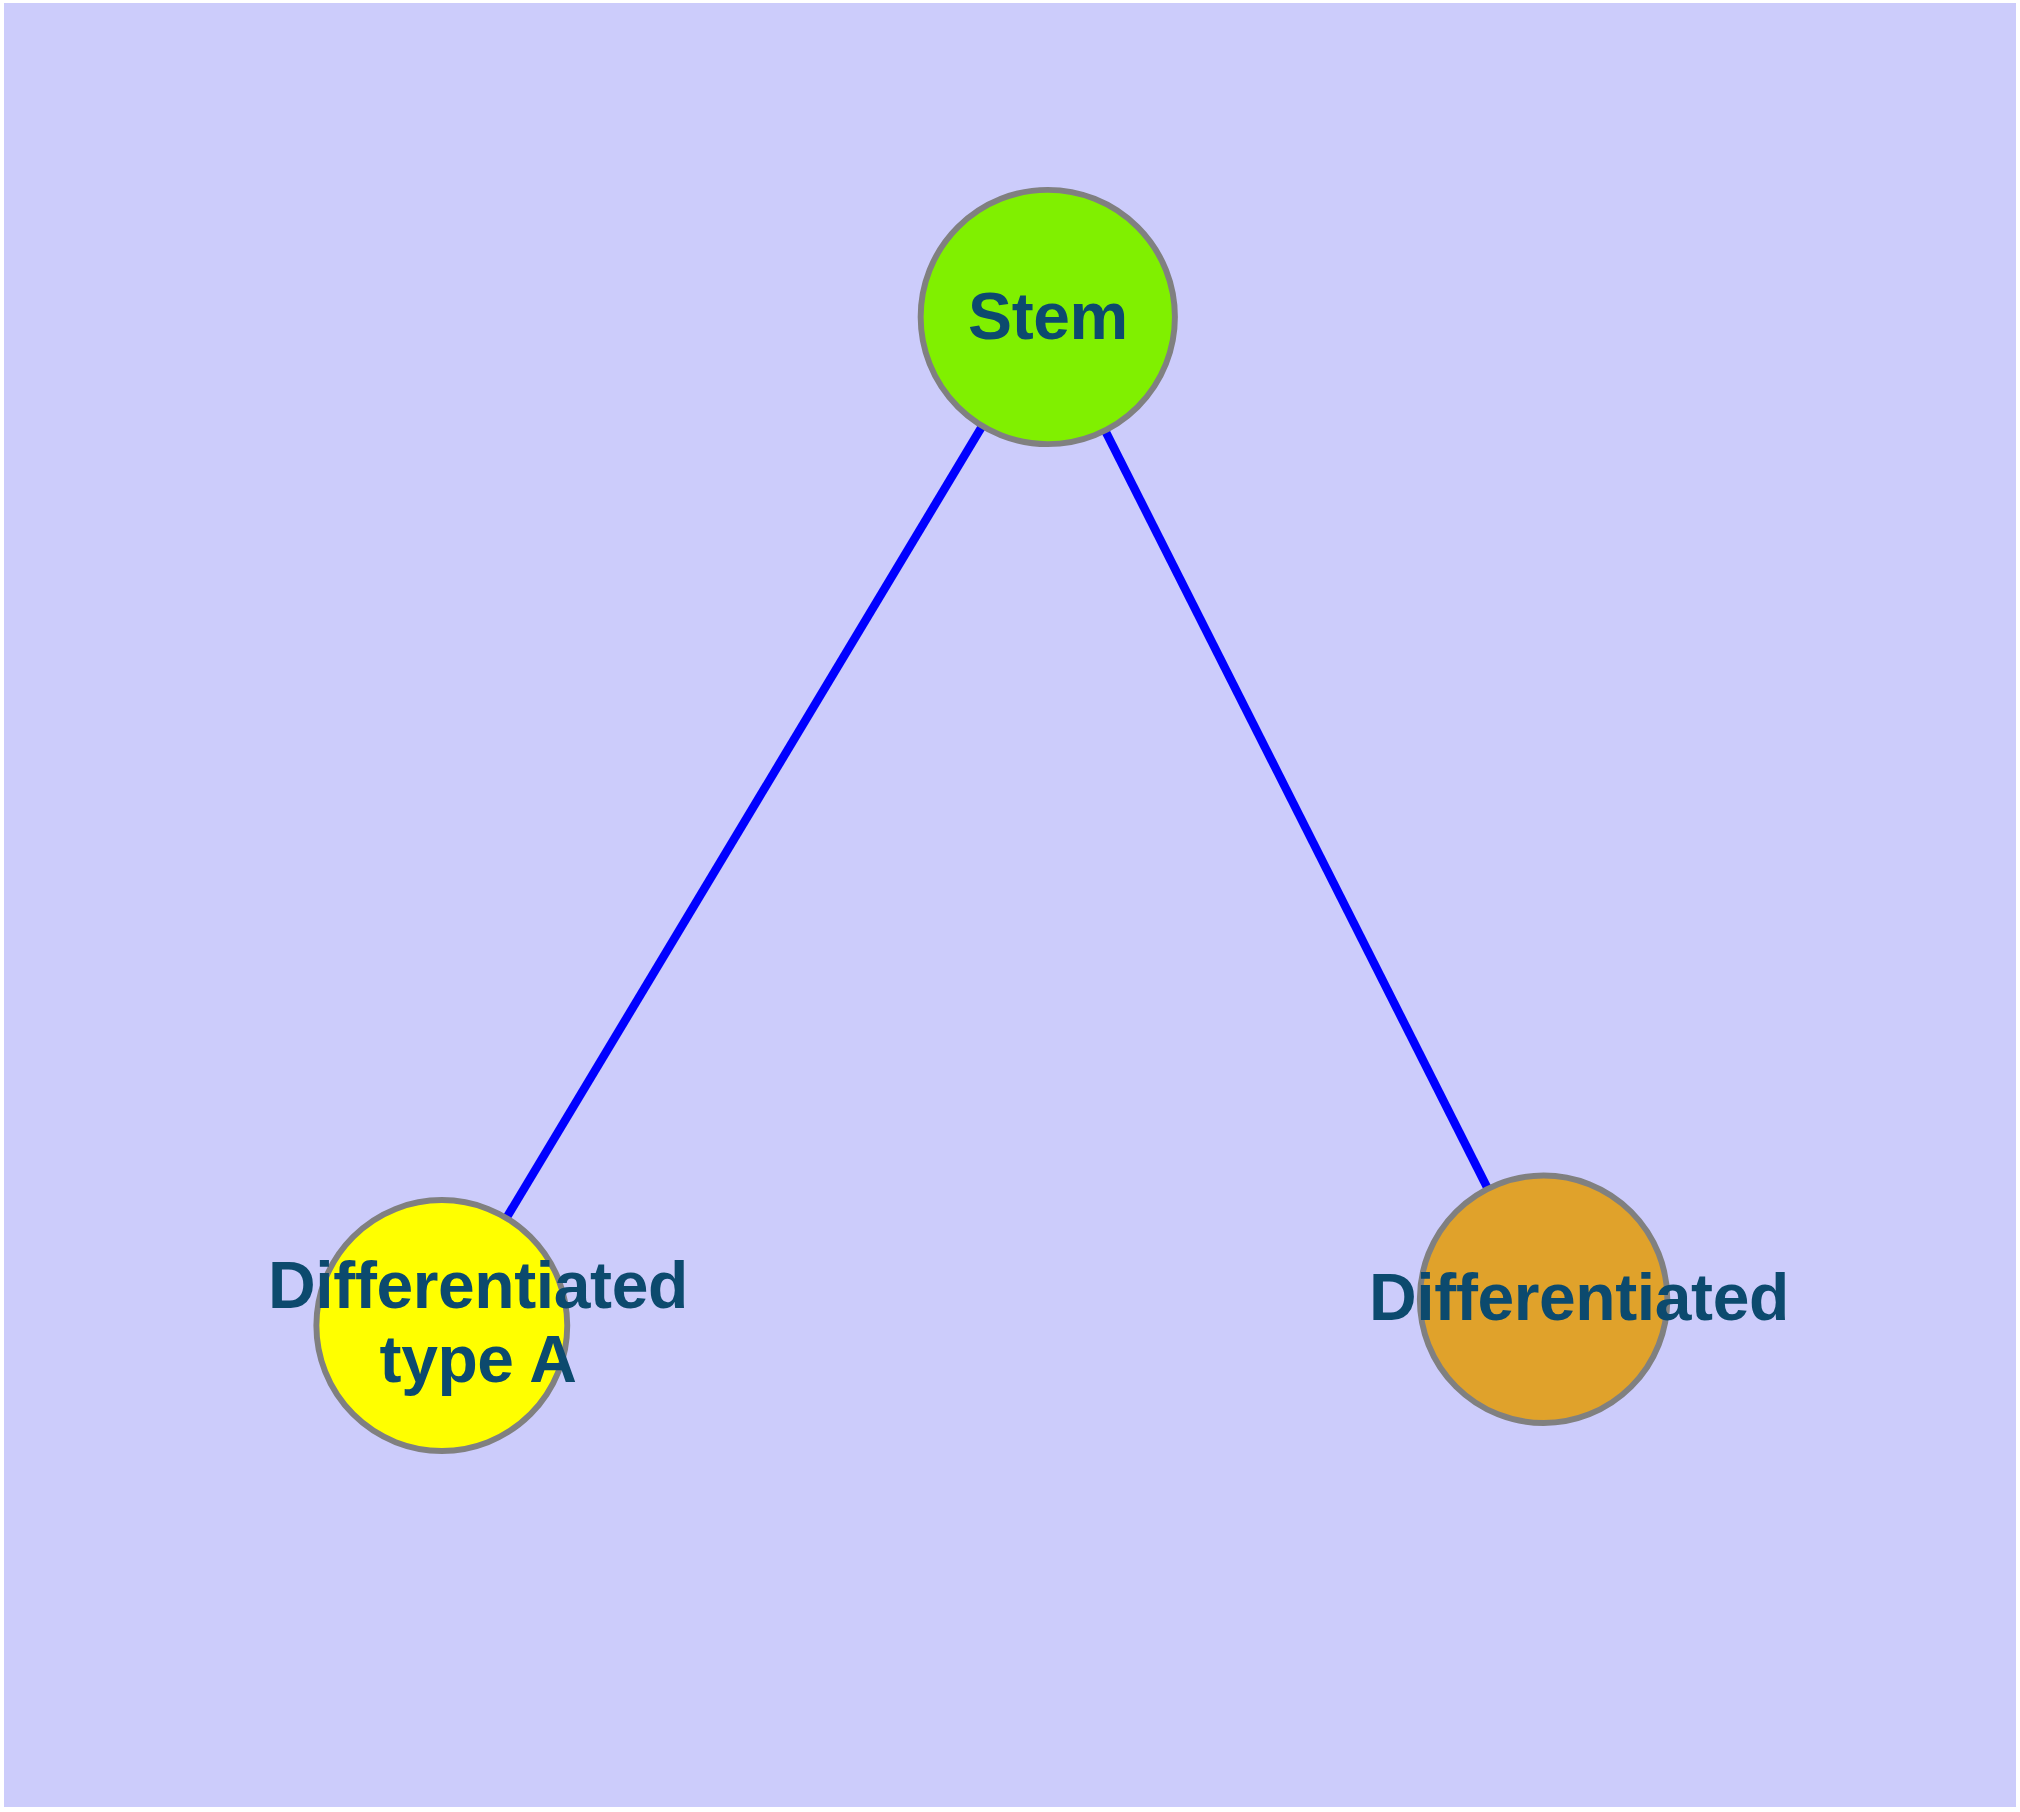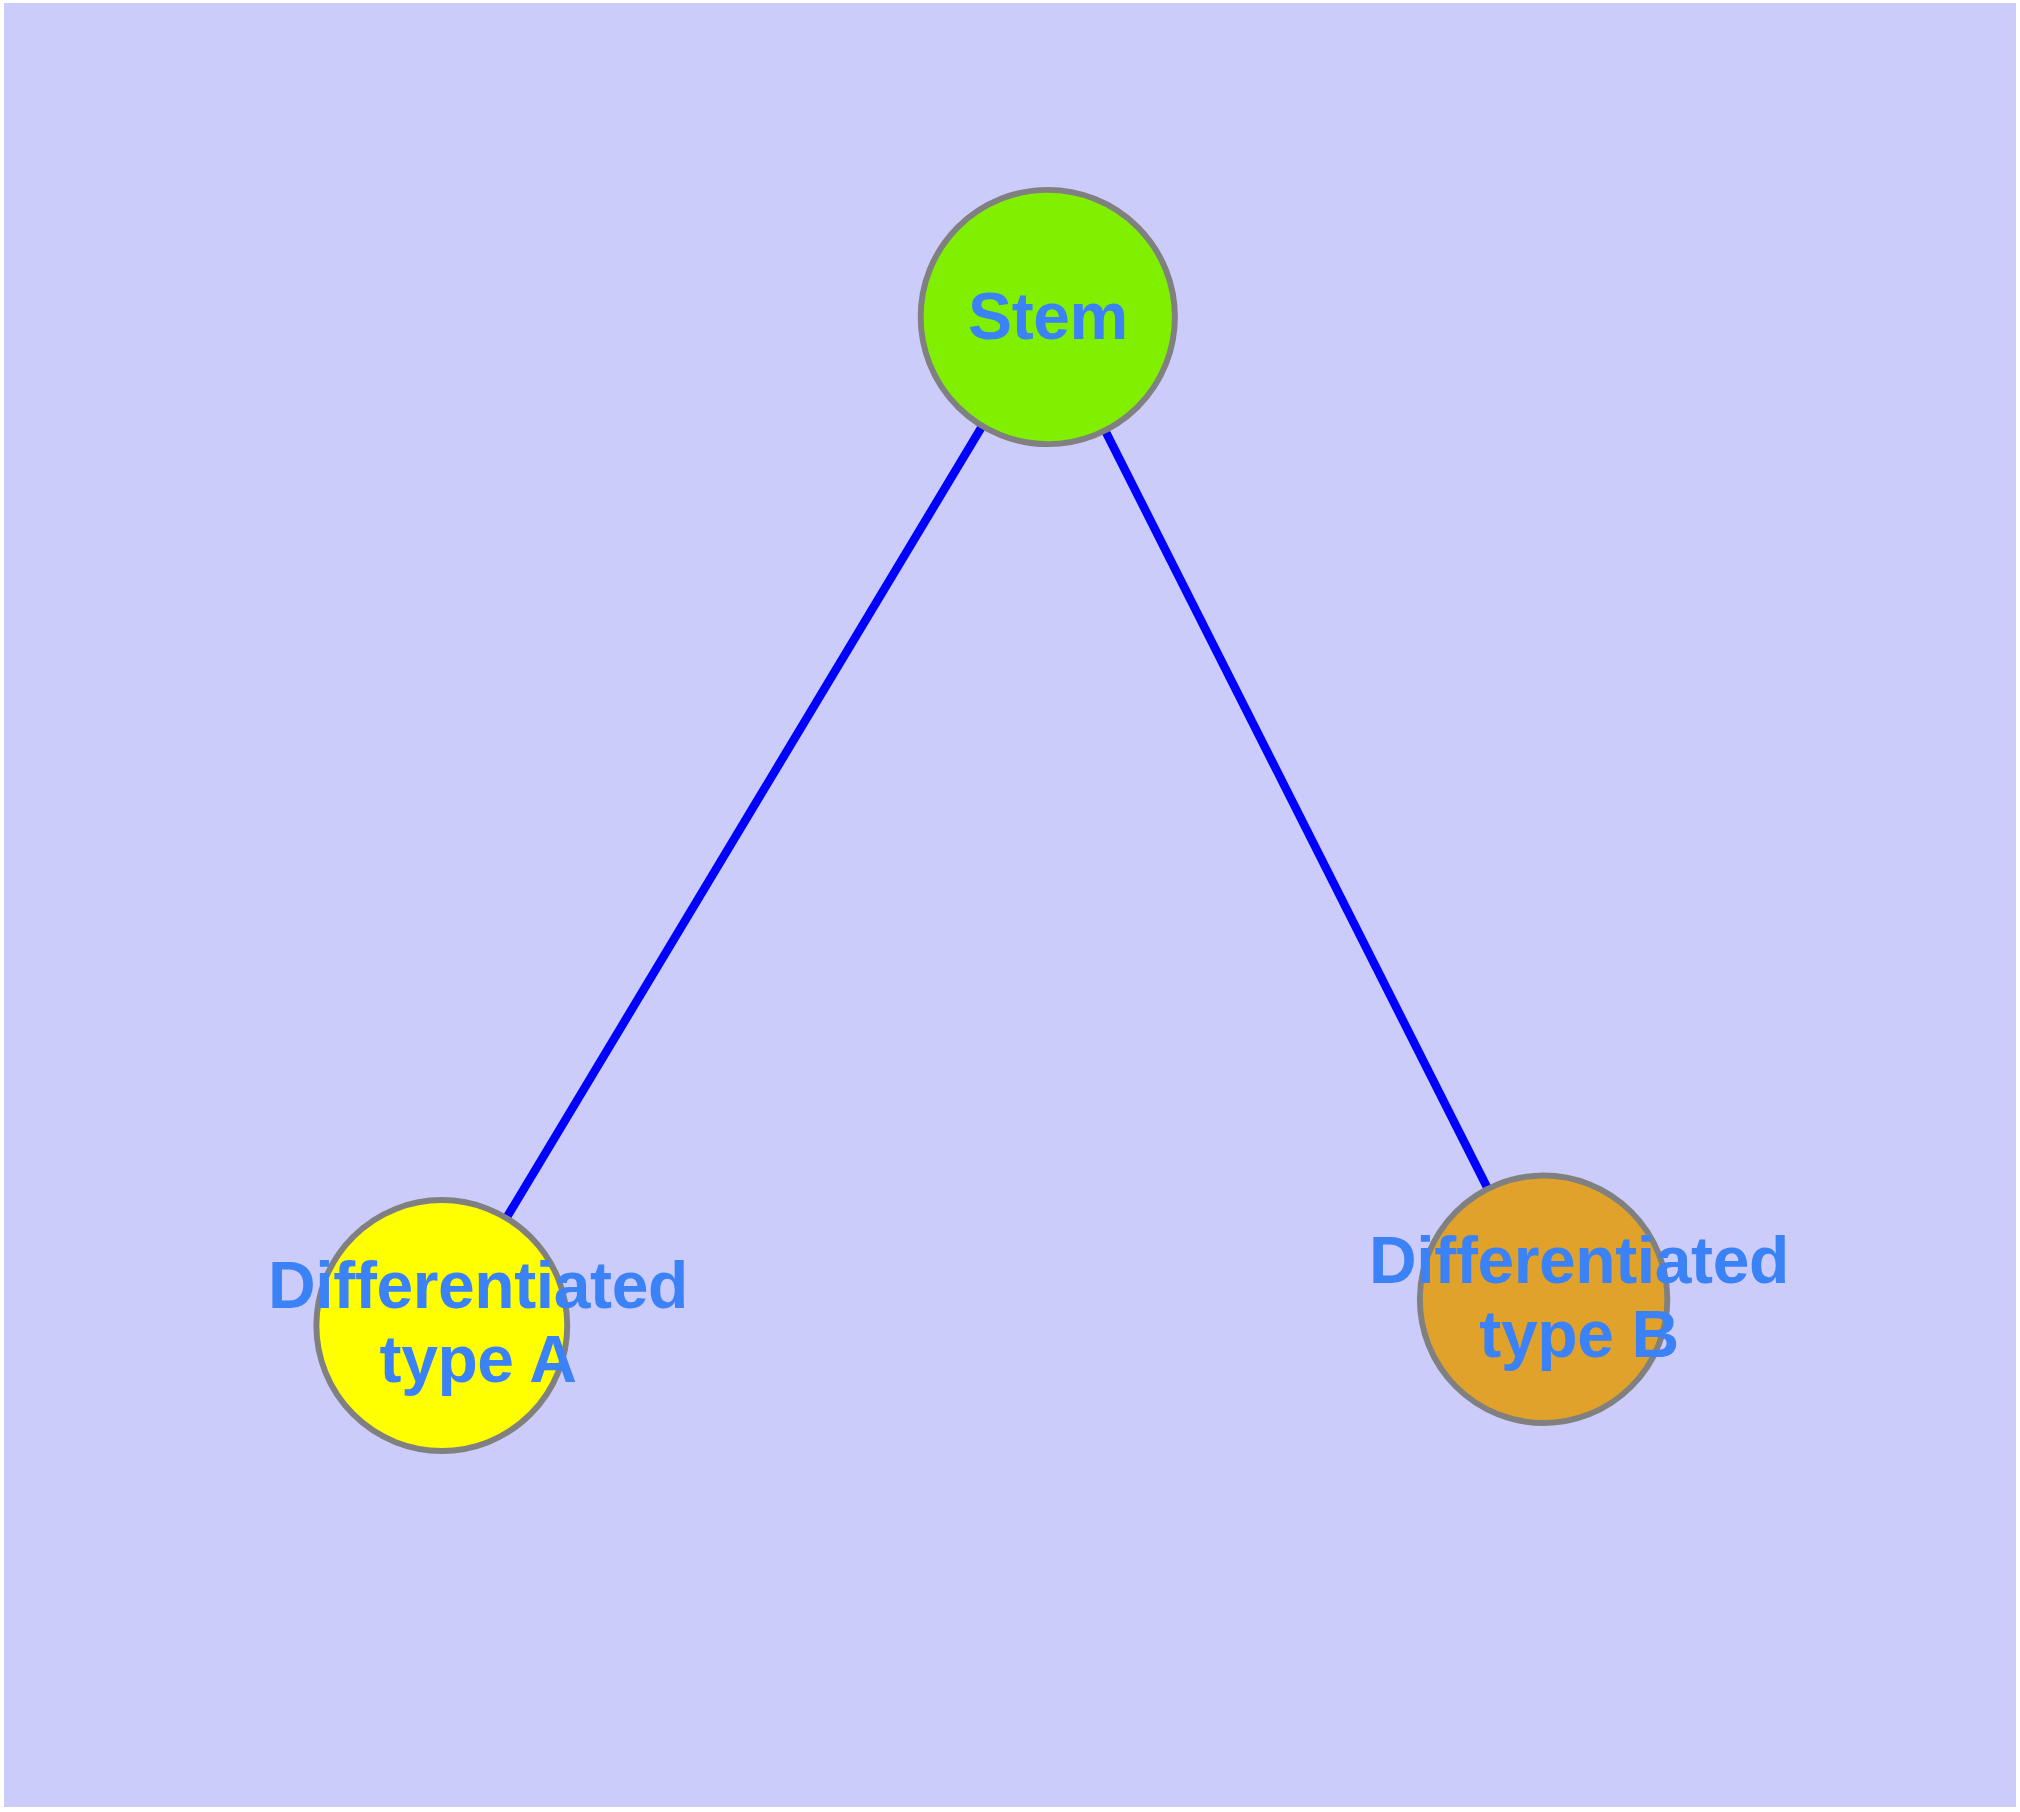--- a/index.html
+++ b/index.html
@@ -39,21 +39,21 @@
     fill: none;
   }
   .node-circle {
     stroke: #808080;
     stroke-width: 7;
   }
   .node-label {
     position: absolute;
     text-align: center;
     font-weight: bold;
-    color: #3b82f6;
+    color: #0c4a6e;
     white-space: pre;
     line-height: 1.12;
     transform: translate(-50%, -50%);
     pointer-events: none;
     letter-spacing: -0.4px;
   }
   .node-label-stem {
     font-size: 66px;
   }
   .node-label-diff {
@@ -77,16 +77,16 @@
       <circle class="node-circle" cx="1236" cy="374" r="150" fill="#80f000" stroke="#808080"></circle>
       <circle class="node-circle" cx="521" cy="1564" r="148" fill="#ffff00" stroke="#808080"></circle>
       <circle class="node-circle" cx="1821" cy="1533" r="146" fill="#e0a22b" stroke="#808080"></circle>
     </g>
   </svg>
 
   <div class="node-label node-label-stem" style="left:1048px; top:317px;">Stem</div>
 
   <div class="node-label node-label-diff" style="left:442px; top:1323px;"><span>Differentiated</span><br><span>type A</span></div>
 
-  <div class="node-label node-label-diff" style="left:1543px; top:1298px;"><span>Differentiated</span><br><span>type B</span></div>
+  <div class="node-label node-label-diff" style="left:1543px; top:1298px;"><span>Differentiated</span><br></div>
 
 </div>
 
 
 </body></html>

